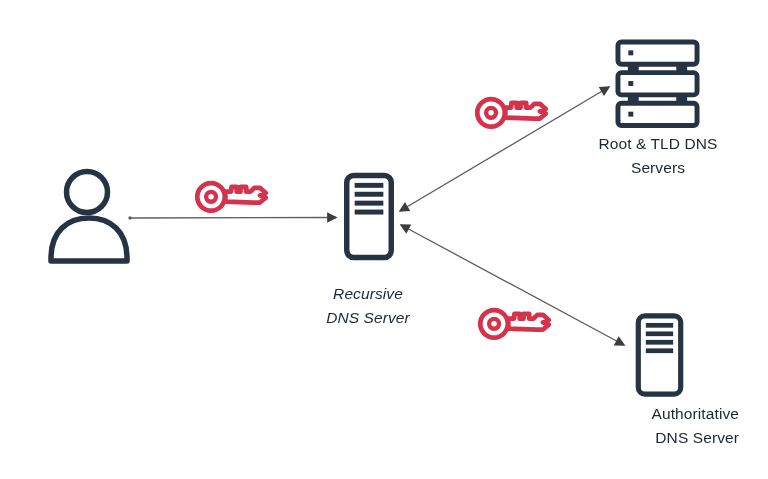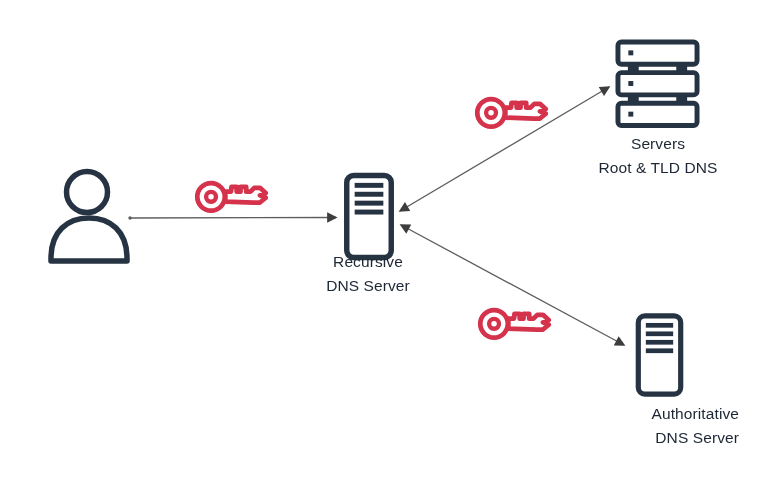--- a/index.html
+++ b/index.html
@@ -72,21 +72,21 @@
              L64.5,16.5 L70.5,16.5 L76.5,22 L70.5,24.5 L76.5,27 L70.5,32 L64,32 L34,31 Z"></path>
   </svg>
 
   <svg class="abs" style="left:343px; top:172px;" width="52" height="89" viewBox="0 0 52 90">
     <rect class="slab" x="3.5" y="3.5" width="45" height="83" rx="7" stroke-width="5.5"></rect>
     <rect class="fill-dark" x="11.5" y="11" width="29" height="5"></rect>
     <rect class="fill-dark" x="11.5" y="20" width="29" height="5"></rect>
     <rect class="fill-dark" x="11.5" y="29" width="29" height="5"></rect>
     <rect class="fill-dark" x="11.5" y="38" width="29" height="5"></rect>
   </svg>
-  <div class="node-label" style="left:298px; top:250px; width:140px;">
+  <div class="node-label" style="left:298px; top:282px; width:140px;font-style:italic;">
     <div>Recursive</div>
     <div>DNS Server</div>
   </div>
 
   <svg class="abs" style="left:473px; top:88px;" width="76" height="44" viewBox="0 0 80 46">
     <circle class="stroke-red" cx="19" cy="26" r="14.5" stroke-width="5"></circle>
     <circle class="stroke-red" cx="19" cy="26" r="5.2" stroke-width="4.6"></circle>
     <path class="stroke-red" stroke-width="5" stroke-linejoin="round" stroke-linecap="round" d="M34,20.5 L40,20.5 L40.5,15.5 L46,15.5 L46,20.5 L50,20.5 L50,15.5 L56,15.5 L56,20.5 L60.5,20.5
              L64.5,16.5 L70.5,16.5 L76.5,22 L70.5,24.5 L76.5,27 L70.5,32 L64,32 L34,31 Z"></path>
   </svg>
@@ -97,22 +97,22 @@
     <rect class="fill-dark" x="13" y="55" width="11" height="12"></rect>
     <rect class="fill-dark" x="62" y="55" width="11" height="12"></rect>
     <rect class="slab" x="3" y="3" width="80" height="22.5" rx="3.5" stroke-width="5"></rect>
     <rect class="slab" x="3" y="34" width="80" height="22.5" rx="3.5" stroke-width="5"></rect>
     <rect class="slab" x="3" y="65" width="80" height="22.5" rx="3.5" stroke-width="5"></rect>
     <rect class="fill-dark" x="13.5" y="11.5" width="5" height="5"></rect>
     <rect class="fill-dark" x="13.5" y="42.5" width="5" height="5"></rect>
     <rect class="fill-dark" x="13.5" y="73.5" width="5" height="5"></rect>
   </svg>
   <div class="node-label" style="left:578px; top:132px; width:160px;">
+    <div>Root &amp; TLD DNS</div>
     <div>Servers</div>
-    <div>Root &amp; TLD DNS</div>
   </div>
 
   <svg class="abs" style="left:476px; top:299px;" width="76" height="44" viewBox="0 0 80 46">
     <circle class="stroke-red" cx="19" cy="26" r="14.5" stroke-width="5"></circle>
     <circle class="stroke-red" cx="19" cy="26" r="5.2" stroke-width="4.6"></circle>
     <path class="stroke-red" stroke-width="5" stroke-linejoin="round" stroke-linecap="round" d="M34,20.5 L40,20.5 L40.5,15.5 L46,15.5 L46,20.5 L50,20.5 L50,15.5 L56,15.5 L56,20.5 L60.5,20.5
              L64.5,16.5 L70.5,16.5 L76.5,22 L70.5,24.5 L76.5,27 L70.5,32 L64,32 L34,31 Z"></path>
   </svg>
 
   <svg class="abs" style="left:635px; top:311px;" width="49" height="88" viewBox="0 0 52 90">

